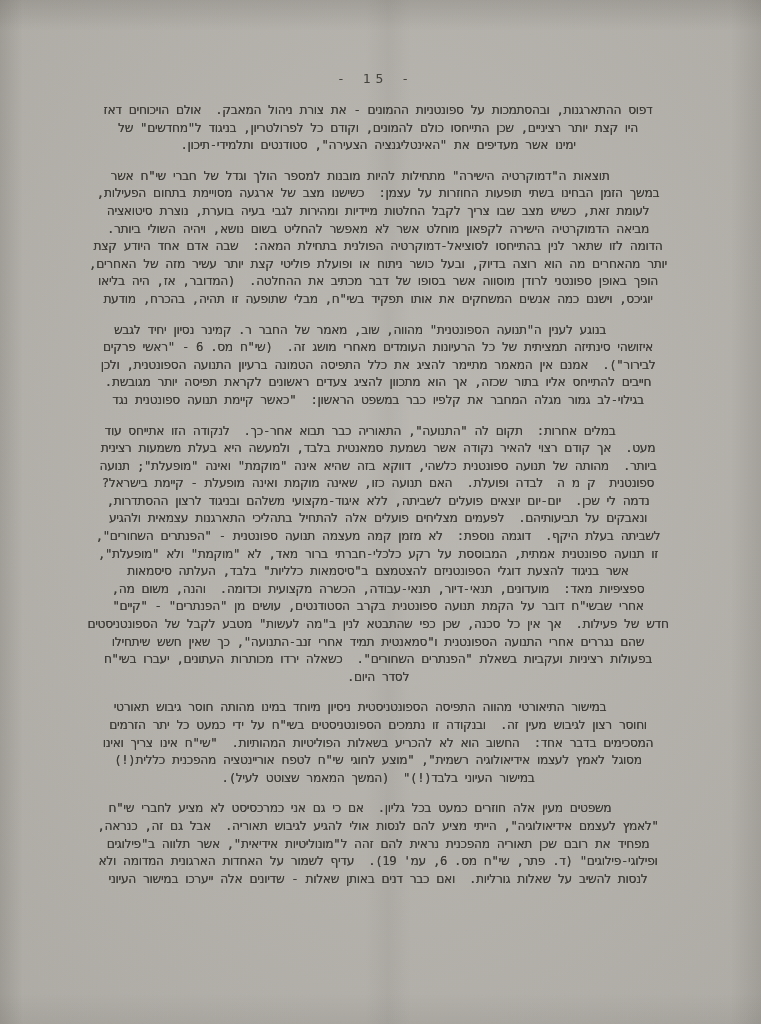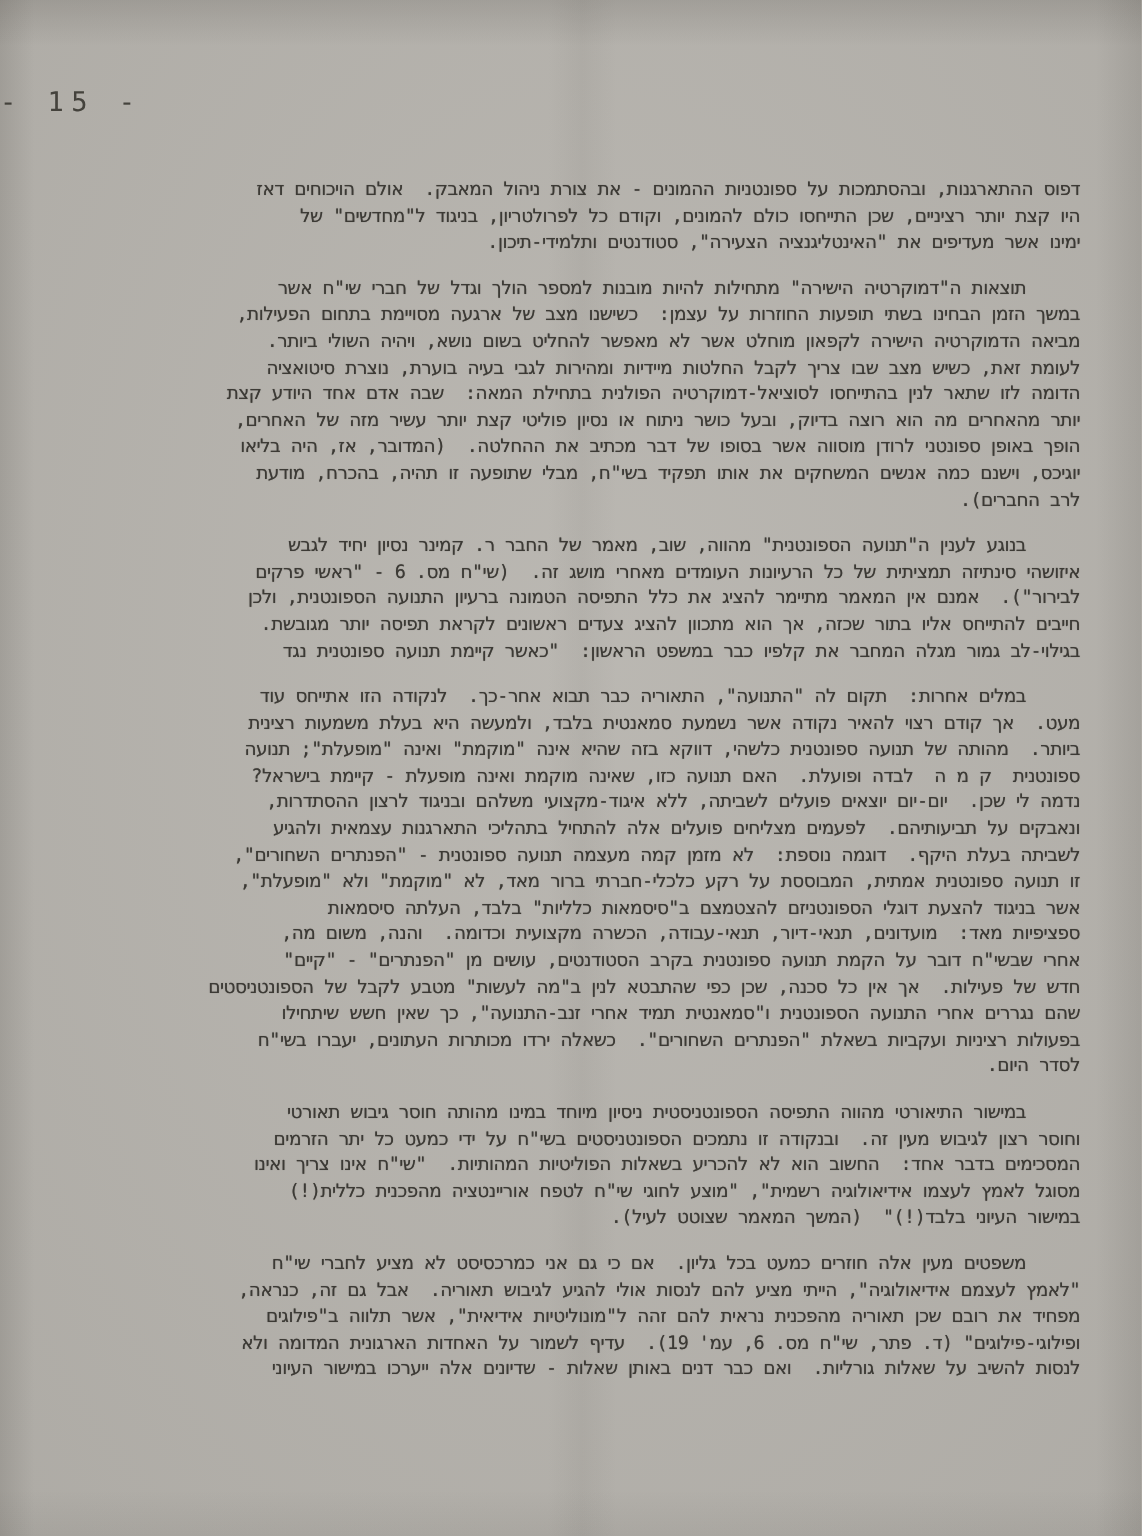--- a/index.html
+++ b/index.html
@@ -11,29 +11,29 @@
   .scan-page{
     position:absolute;inset:0;
     background-color:#b5b2ac;
     background-image:
       radial-gradient(ellipse at 52% 42%, rgba(255,255,255,0.07), rgba(0,0,0,0.04)),
       linear-gradient(90deg, rgba(60,56,50,0.14) 0, rgba(60,56,50,0) 3%, rgba(60,56,50,0) 96%, rgba(60,56,50,0.12) 100%),
       linear-gradient(180deg, rgba(60,56,50,0.16) 0, rgba(60,56,50,0) 3%, rgba(60,56,50,0) 97%, rgba(60,56,50,0.07) 100%),
       linear-gradient(90deg, rgba(0,0,0,0) 48%, rgba(80,76,70,0.07) 51%, rgba(0,0,0,0) 54%);
   }
   .page-number{
-    position:absolute;top:58px;left:0;right:10px;
-    text-align:left;
+    position:absolute;top:71px;left:0;right:10px;
+    text-align:center;
     color:#44423c;
-    font-size:18px;
+    font-size:13px;
     letter-spacing:5px;
   }
   .doc-body{
-    position:absolute;top:118px;right:41px;width:684px;
-    direction:rtl;text-align:right;
+    position:absolute;top:102px;right:41px;width:684px;
+    direction:rtl;text-align:center;
     color:#3c3a35;
     text-shadow:0 0 0.5px rgba(45,42,38,0.65);
   }
   .paragraph{margin:0 0 13px 0;}
   .line{
     white-space:pre;
     font-size:12.3px;
     line-height:17.6px;
     letter-spacing:-0.35px;
   }
@@ -46,27 +46,26 @@
   <div class="page-number">- 15 -</div>
   <div class="doc-body" id="doc-body">
       <div class="paragraph">
         <div class="line">דפוס ההתארגנות, ובהסתמכות על ספונטניות ההמונים - את צורת ניהול המאבק.  אולם הויכוחים דאז</div>
         <div class="line">היו קצת יותר רציניים, שכן התייחסו כולם להמונים, וקודם כל לפרולטריון, בניגוד ל"מחדשים" של</div>
         <div class="line">ימינו אשר מעדיפים את "האינטליגנציה הצעירה", סטודנטים ותלמידי-תיכון.</div>
       </div>
       <div class="paragraph">
         <div class="line indent">תוצאות ה"דמוקרטיה הישירה" מתחילות להיות מובנות למספר הולך וגדל של חברי שי"ח אשר</div>
         <div class="line">במשך הזמן הבחינו בשתי תופעות החוזרות על עצמן:  כשישנו מצב של ארגעה מסויימת בתחום הפעילות,</div>
+        <div class="line">לעומת זאת, כשיש מצב שבו צריך לקבל החלטות מיידיות ומהירות לגבי בעיה בוערת, נוצרת סיטואציה</div>
         <div class="line">מביאה הדמוקרטיה הישירה לקפאון מוחלט אשר לא מאפשר להחליט בשום נושא, ויהיה השולי ביותר.</div>
-        <div class="line">לעומת זאת, כשיש מצב שבו צריך לקבל החלטות מיידיות ומהירות לגבי בעיה בוערת, נוצרת סיטואציה</div>
         <div class="line">הדומה לזו שתאר לנין בהתייחסו לסוציאל-דמוקרטיה הפולנית בתחילת המאה:  שבה אדם אחד היודע קצת</div>
-        <div class="line">יותר מהאחרים מה הוא רוצה בדיוק, ובעל כושר ניתוח או נסיון פוליטי קצת יותר עשיר מזה של האחרים,</div>
+        <div class="line">יותר מהאחרים מה הוא רוצה בדיוק, ובעל כושר ניתוח או ופועלת פוליטי קצת יותר עשיר מזה של האחרים,</div>
         <div class="line">הופך באופן ספונטני לרודן מוסווה אשר בסופו של דבר מכתיב את ההחלטה.  (המדובר, אז, היה בליאו</div>
         <div class="line">יוגיכס, וישנם כמה אנשים המשחקים את אותו תפקיד בשי"ח, מבלי שתופעה זו תהיה, בהכרח, מודעת</div>
-        <div class="line">לרב החברים).</div>
       </div>
       <div class="paragraph">
         <div class="line indent">בנוגע לענין ה"תנועה הספונטנית" מהווה, שוב, מאמר של החבר ר. קמינר נסיון יחיד לגבש</div>
         <div class="line">איזושהי סינתיזה תמציתית של כל הרעיונות העומדים מאחרי מושג זה.  (שי"ח מס. 6 - "ראשי פרקים</div>
         <div class="line">לבירור").  אמנם אין המאמר מתיימר להציג את כלל התפיסה הטמונה ברעיון התנועה הספונטנית, ולכן</div>
         <div class="line">חייבים להתייחס אליו בתור שכזה, אך הוא מתכוון להציג צעדים ראשונים לקראת תפיסה יותר מגובשת.</div>
         <div class="line">בגילוי-לב גמור מגלה המחבר את קלפיו כבר במשפט הראשון:  "כאשר קיימת תנועה ספונטנית נגד</div>
       </div>
       <div class="paragraph">
         <div class="line indent">במלים אחרות:  תקום לה "התנועה", התאוריה כבר תבוא אחר-כך.  לנקודה הזו אתייחס עוד</div>

